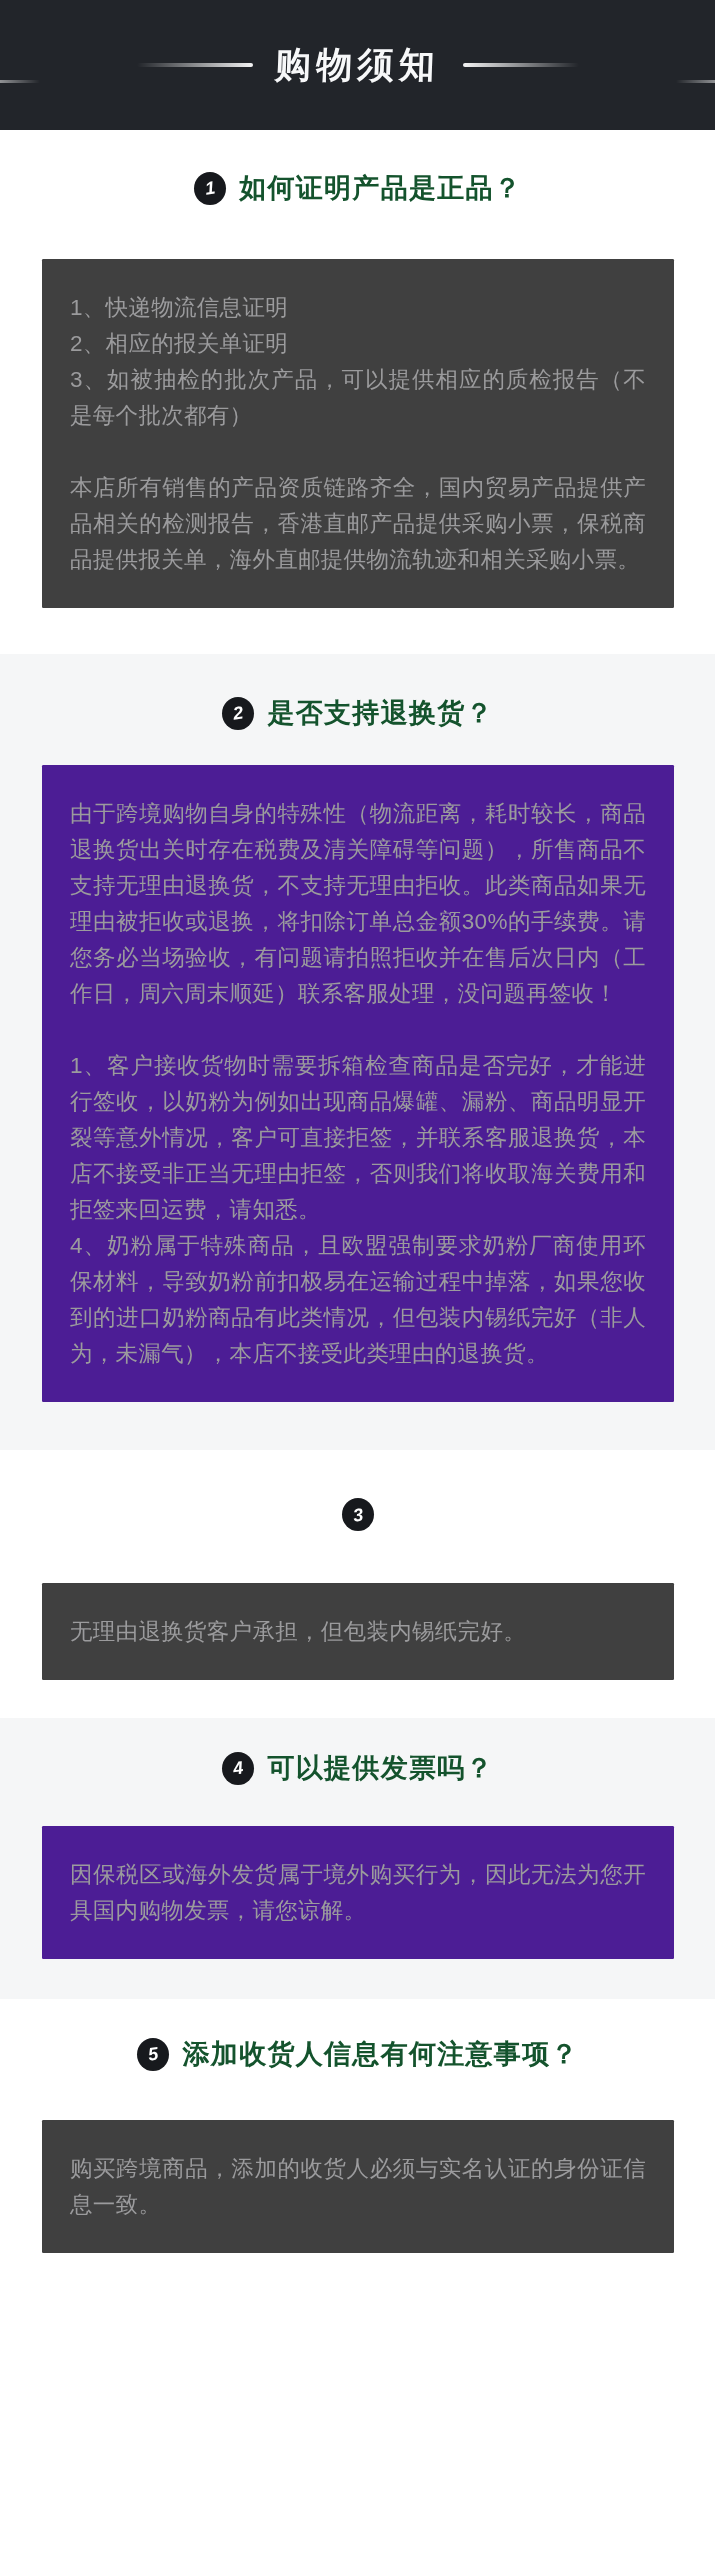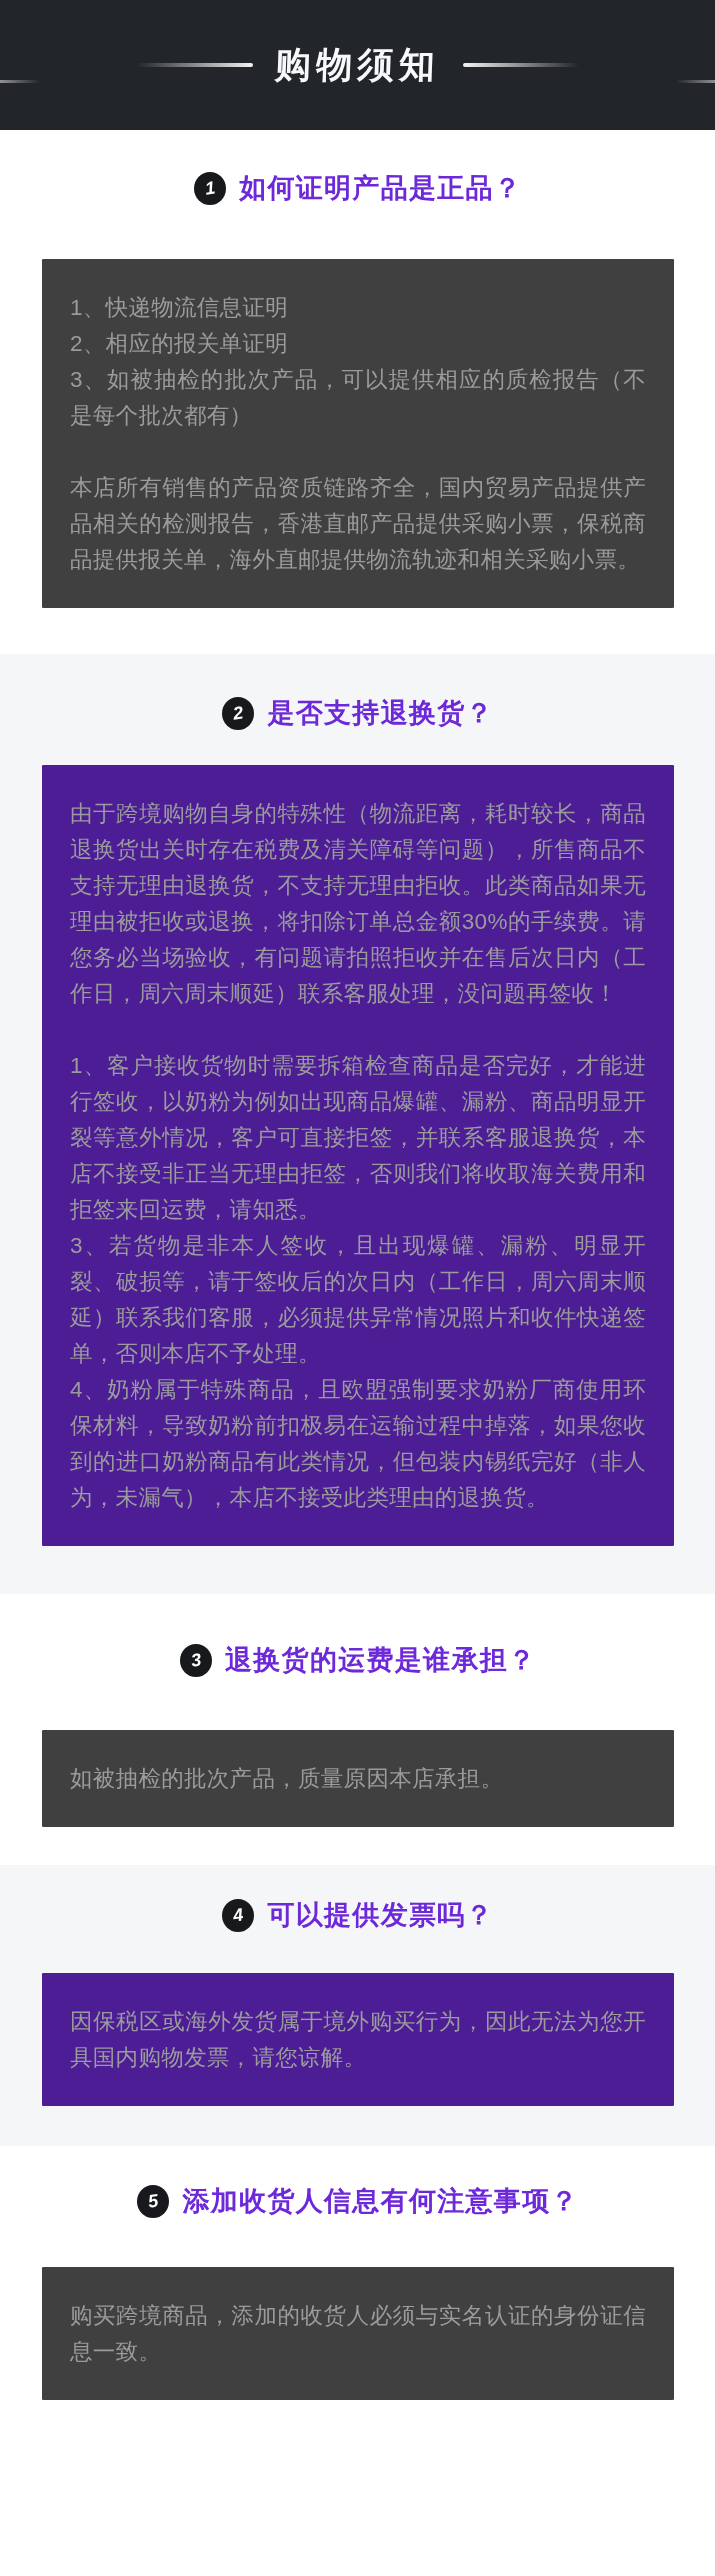--- a/index.html
+++ b/index.html
@@ -30,21 +30,21 @@
   }
   .badge{
     width:32px;height:33px;border-radius:50%;background:#17191d;flex:0 0 auto;
     display:flex;align-items:center;justify-content:center;
   }
   .badge span{
     color:#ffffff;font-size:18px;font-weight:800;font-style:italic;
     transform:rotate(-8deg);line-height:1;
   }
   .sec-title{
-    font-size:27px;font-weight:800;color:#6d28d9;letter-spacing:1.3px;
+    font-size:27px;font-weight:800;color:#14532d;letter-spacing:1.3px;
     white-space:nowrap;
   }
   .box{
     margin:0 42px;padding:30.5px 28px;border-radius:1.3px;
     color:#9b9b9d;font-size:22.5px;line-height:36px;letter-spacing:0.3px;
     text-align:justify;
   }
   .box.gray{background:#404040;}
   .box.white{background:#4c1d95;}
   .box p{margin:0;}
@@ -96,34 +96,32 @@
   <div class="band band2">
     <div class="sec-head">
       <div class="badge">
           <span>2</span>
         </div>
       <div class="sec-title">是否支持退换货？</div>
     </div>
     <div class="box white">
       <p>由于跨境购物自身的特殊性（物流距离，耗时较长，商品退换货出关时存在税费及清关障碍等问题），所售商品不支持无理由退换货，不支持无理由拒收。此类商品如果无理由被拒收或退换，将扣除订单总金额30%的手续费。请您务必当场验收，有问题请拍照拒收并在售后次日内（工作日，周六周末顺延）联系客服处理，没问题再签收！</p>
       <p class="spaced">1、客户接收货物时需要拆箱检查商品是否完好，才能进行签收，以奶粉为例如出现商品爆罐、漏粉、商品明显开裂等意外情况，客户可直接拒签，并联系客服退换货，本店不接受非正当无理由拒签，否则我们将收取海关费用和拒签来回运费，请知悉。</p>
-      <p>3、若货物是非本人签收，且出现爆罐、漏粉、明显开裂、破损等，请于签收后的次日内（工作日，周六周末顺延）联系我们客服，必须提供异常情况照片和收件快递签单，否则本店不予处理。</p>
       <p>4、奶粉属于特殊商品，且欧盟强制要求奶粉厂商使用环保材料，导致奶粉前扣极易在运输过程中掉落，如果您收到的进口奶粉商品有此类情况，但包装内锡纸完好（非人为，未漏气），本店不接受此类理由的退换货。</p>
     </div>
   </div>
 
   <div>
     <div class="sec-head s3-head">
       <div class="badge">
           <span>3</span>
         </div>
-      <div class="sec-title">退换货的运费是谁承担？</div>
     </div>
     <div class="box gray">
-      <p>如被抽检的批次产品，质量原因本店承担。</p>
+      <p>无理由退换货客户承担，但包装内锡纸完好。</p>
     </div>
   </div>
 
   <div class="gap-b"></div>
 
   <div class="band band4">
     <div class="sec-head">
       <div class="badge">
           <span>4</span>
         </div>

